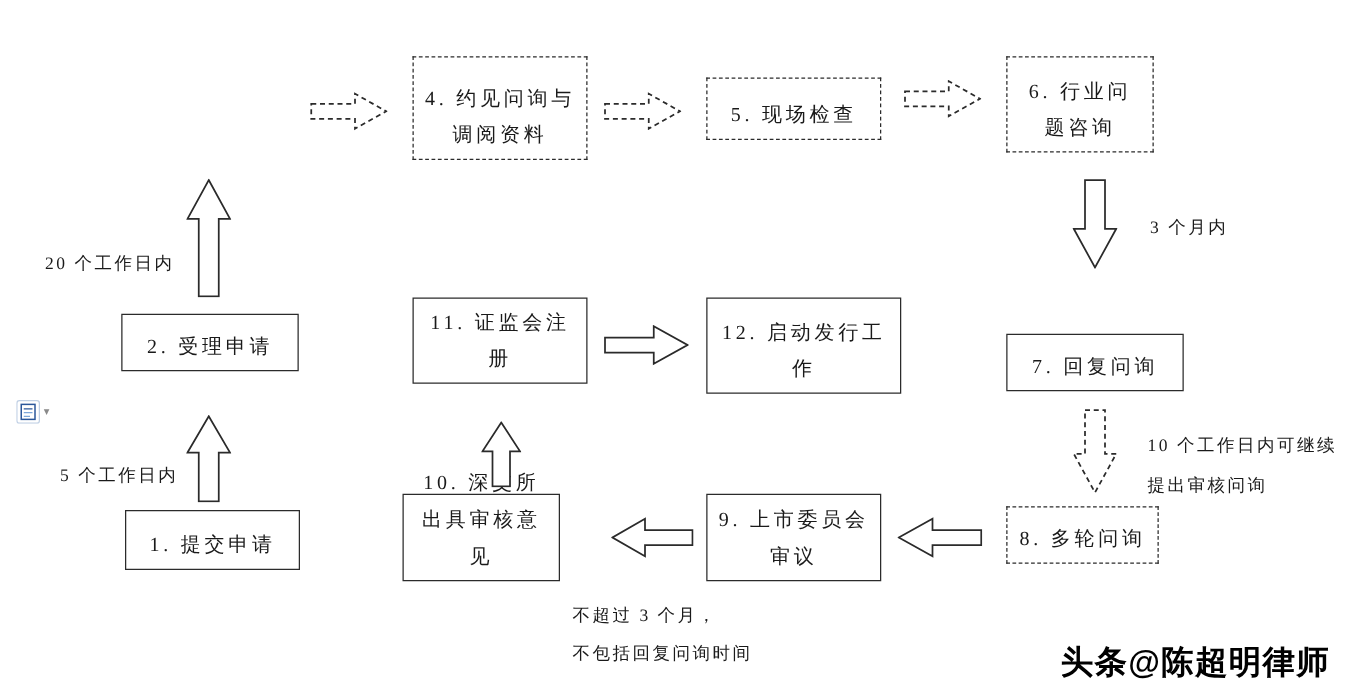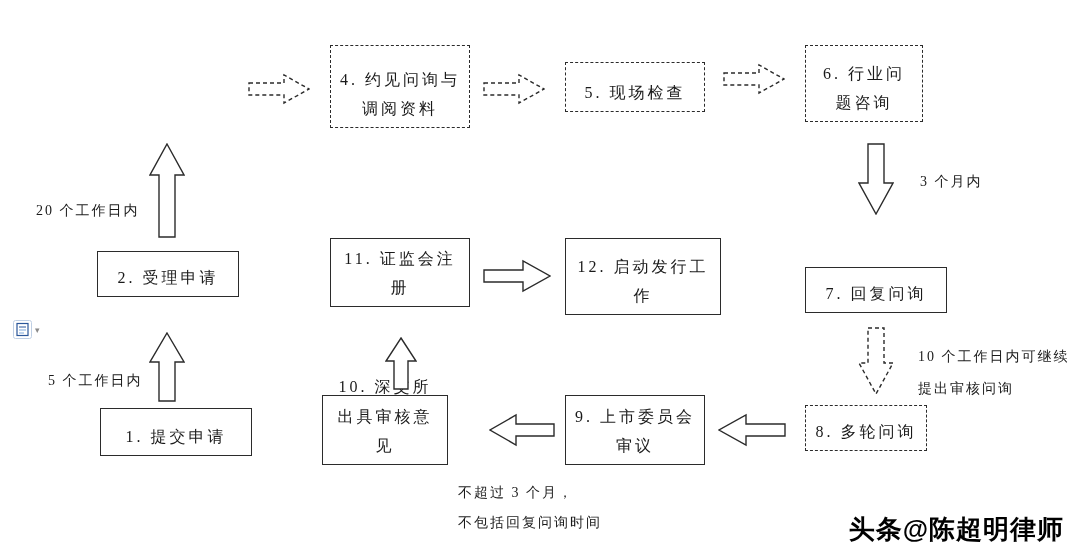--- a/index.html
+++ b/index.html
@@ -109,21 +109,21 @@
   </div>
 
   <div class="arrow" style="left:149px; top:332px;">
     <svg width="36" height="70" viewBox="0 0 36 70">
       <polygon points="18,1 35,30 26,30 26,69 10,69 10,30 1,30" fill="#ffffff" stroke="#2b2b2b" stroke-width="1.4"></polygon>
     </svg>
   </div>
 
   <div class="note" style="left:48px; top:372px;">5 个工作日内</div>
 
-  <div class="box" style="left:100px; top:408px; width:152px; height:48px;">
+  <div class="box" style="left:100px; top:408px; width:140px; height:48px;">
     <span>1. 提交申请</span>
   </div>
 
   <div class="box" style="left:330px; top:238px; width:140px; height:69px;">
     <span>11. 证监会注册</span>
   </div>
 
   <div class="arrow" style="left:483px; top:258px;">
     <svg width="68" height="36" viewBox="0 0 68 36">
       <polygon points="1,12 40,12 40,3 67,18 40,33 40,24 1,24" fill="#ffffff" stroke="#2b2b2b" stroke-width="1.4"></polygon>

